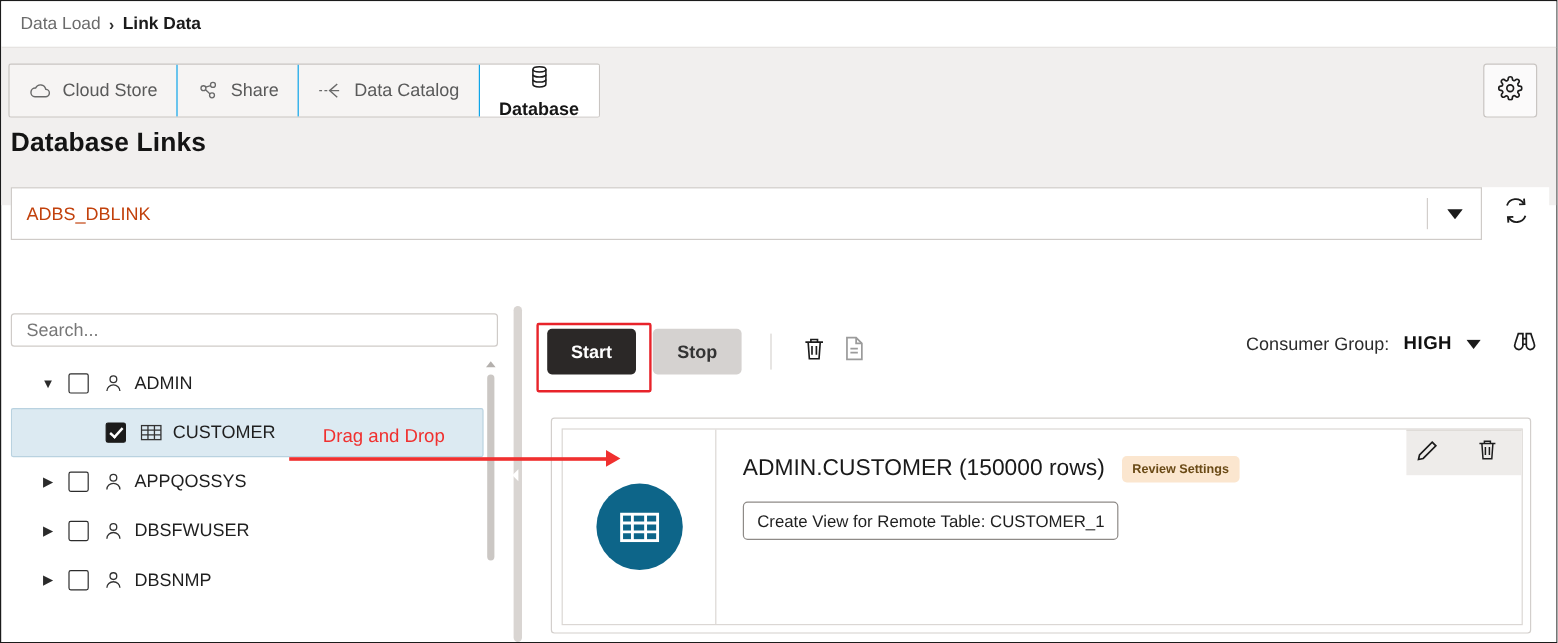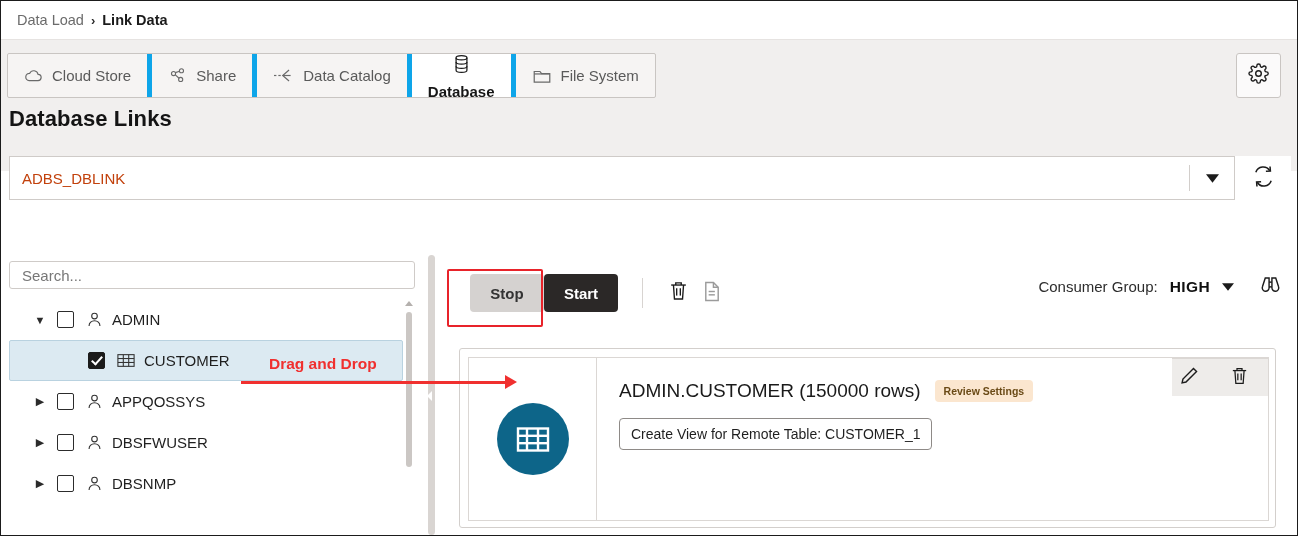--- a/index.html
+++ b/index.html
@@ -39,21 +39,21 @@
     position: absolute; left: 6px; top: 13px;
     display: flex;
     border: 1px solid #c9c5c2;
     background: #f6f4f3;
     border-radius: 2px;
     height: 45px;
   }
   .tab {
     display: flex; align-items: center; gap: 9px;
     padding: 0 16px;
-    border-right: 5px solid #0ea5e9;
+    border-right: 1px solid #0ea5e9;
     font-size: 15px;
     color: #5a5a5a;
     background: transparent;
     cursor: pointer;
     white-space: nowrap;
   }
   .tab:last-child { border-right: none; }
   .tab.active {
     background: #ffffff;
     color: #161616;
@@ -316,21 +316,21 @@
     background: #eeecea;
     border-top: 1px solid #dbd7d4;
     margin-left: 128px;
     display: flex; align-items: center; justify-content: flex-end;
     gap: 16px; padding-right: 12px;
   }
 
   
   .dd-text {
     position: absolute; left: 268px; top: 354px;
-    color: #f0302f; font-size: 15.5px; font-weight: bold;
+    color: #f0302f; font-size: 15.5px; font-weight: normal;
     z-index: 40;
     white-space: nowrap;
   }
   .dd-line {
     position: absolute; left: 240px; top: 380px;
     width: 268px; height: 3px; background: #f0302f;
     z-index: 40;
   }
   .dd-head {
     position: absolute; left: 504px; top: 374px;
@@ -394,29 +394,20 @@
           <svg width="17" height="20" viewBox="0 0 20 24" fill="none" stroke="#1b1b1b" stroke-width="1.5">
             <ellipse cx="10" cy="4.5" rx="6.5" ry="2.6"></ellipse>
             <path d="M3.5 4.5v15c0 1.4 2.9 2.6 6.5 2.6s6.5-1.2 6.5-2.6v-15"></path>
             <path d="M3.5 9.6c0 1.4 2.9 2.6 6.5 2.6s6.5-1.2 6.5-2.6"></path>
             <path d="M3.5 14.7c0 1.4 2.9 2.6 6.5 2.6s6.5-1.2 6.5-2.6"></path>
           </svg>
         </span>
         <span>Database</span>
       </div>
 
-      <div class="tab">
-        <span>
-          <svg width="20" height="18" viewBox="0 0 24 22" fill="none" stroke="#6a6a6a" stroke-width="1.5">
-            <path d="M2.5 18.5v-13h7l2 2.6h10v10.4z"></path>
-            <line x1="2.5" y1="8.5" x2="21.5" y2="8.5"></line>
-          </svg>
-        </span>
-        <span>File System</span>
-      </div>
     </div>
 
     <div class="gear-btn">
       <span>
         <svg width="21" height="21" viewBox="0 0 24 24" fill="none" stroke="#1c1c1c" stroke-width="1.6">
           <circle cx="12" cy="12" r="3.2"></circle>
           <path d="M19.4 15a1.6 1.6 0 0 0 .3 1.8l.1.1a2 2 0 1 1-2.8 2.8l-.1-.1a1.6 1.6 0 0 0-1.8-.3 1.6 1.6 0 0 0-1 1.5v.2a2 2 0 1 1-4 0v-.1a1.6 1.6 0 0 0-1-1.5 1.6 1.6 0 0 0-1.8.3l-.1.1a2 2 0 1 1-2.8-2.8l.1-.1a1.6 1.6 0 0 0 .3-1.8 1.6 1.6 0 0 0-1.5-1h-.2a2 2 0 1 1 0-4h.1a1.6 1.6 0 0 0 1.5-1 1.6 1.6 0 0 0-.3-1.8l-.1-.1a2 2 0 1 1 2.8-2.8l.1.1a1.6 1.6 0 0 0 1.8.3h.1a1.6 1.6 0 0 0 1-1.5v-.2a2 2 0 1 1 4 0v.1a1.6 1.6 0 0 0 1 1.5 1.6 1.6 0 0 0 1.8-.3l.1-.1a2 2 0 1 1 2.8 2.8l-.1.1a1.6 1.6 0 0 0-.3 1.8v.1a1.6 1.6 0 0 0 1.5 1h.2a2 2 0 1 1 0 4h-.1a1.6 1.6 0 0 0-1.5 1z"></path>
         </svg>
       </span>
     </div>
@@ -521,22 +512,22 @@
       </div>
     </div>
 
     <div class="splitter">
       <div class="bar"></div>
       <div class="arrow"></div>
     </div>
 
     <div class="rightpane">
       <div class="toolbar">
+        <button class="btn btn-start">Start</button>
         <button class="btn btn-stop">Stop</button>
-        <button class="btn btn-start">Start</button>
         <span class="tb-divider"></span>
 
         <span class="icon-btn">
           <span>
             <svg width="21" height="22" viewBox="0 0 22 24" fill="none" stroke="#1c1c1c" stroke-width="1.5">
               <polyline points="3,5.5 19,5.5"></polyline>
               <path d="M5.5 5.5l1.1 15.2h8.8L16.5 5.5"></path>
               <path d="M8 5.5V3.2h6v2.3"></path>
               <line x1="9" y1="9" x2="9" y2="17"></line>
                 <line x1="13" y1="9" x2="13" y2="17"></line>

